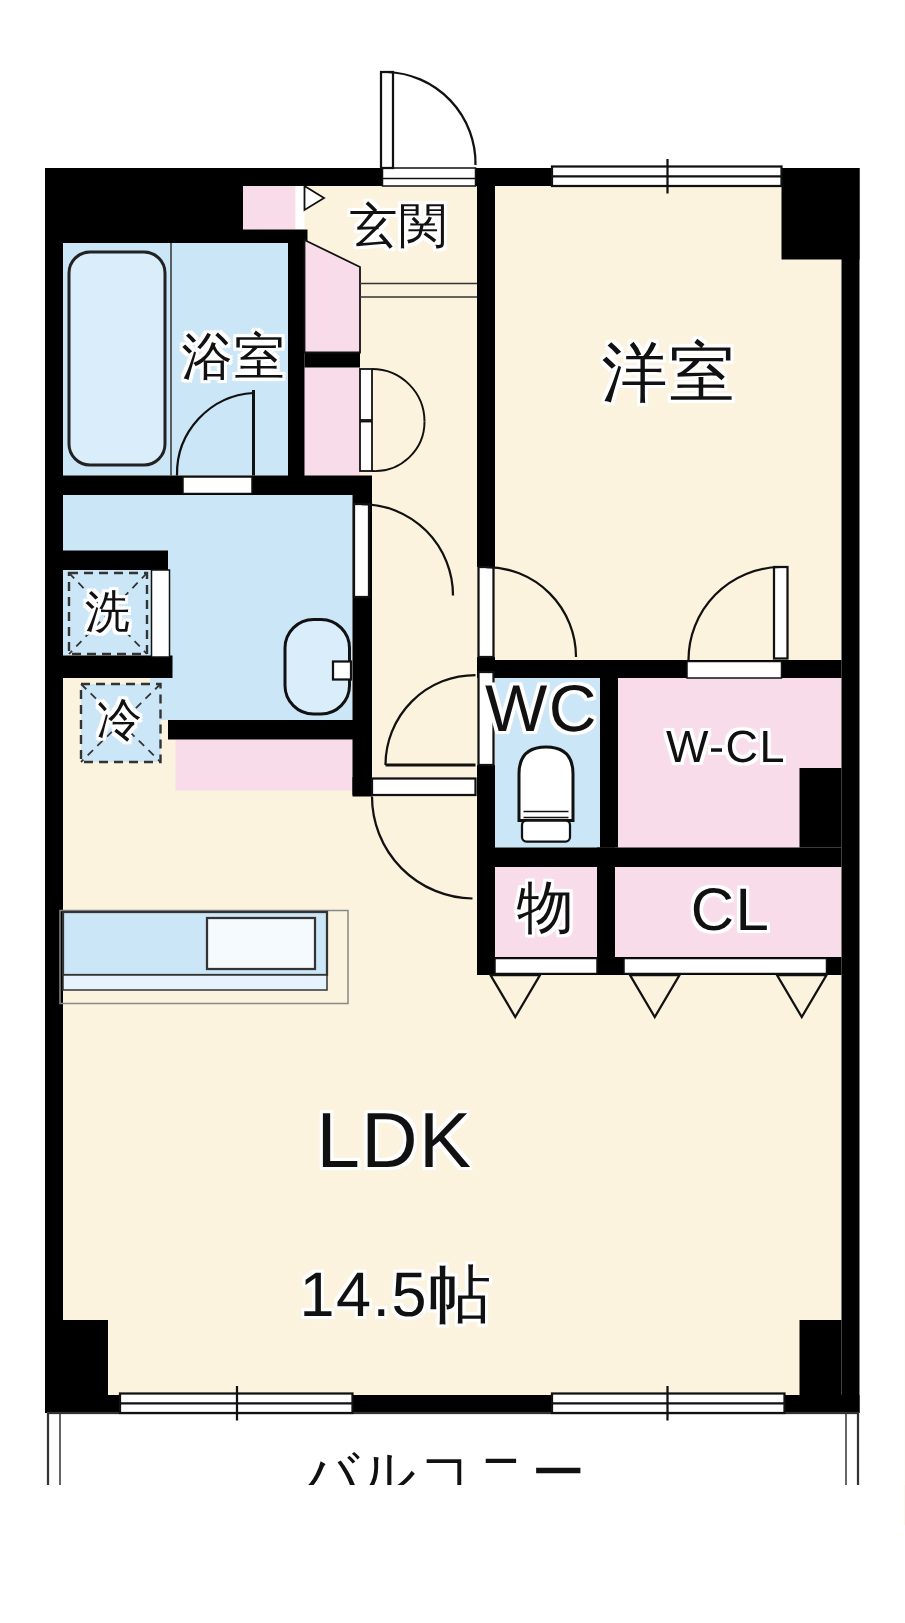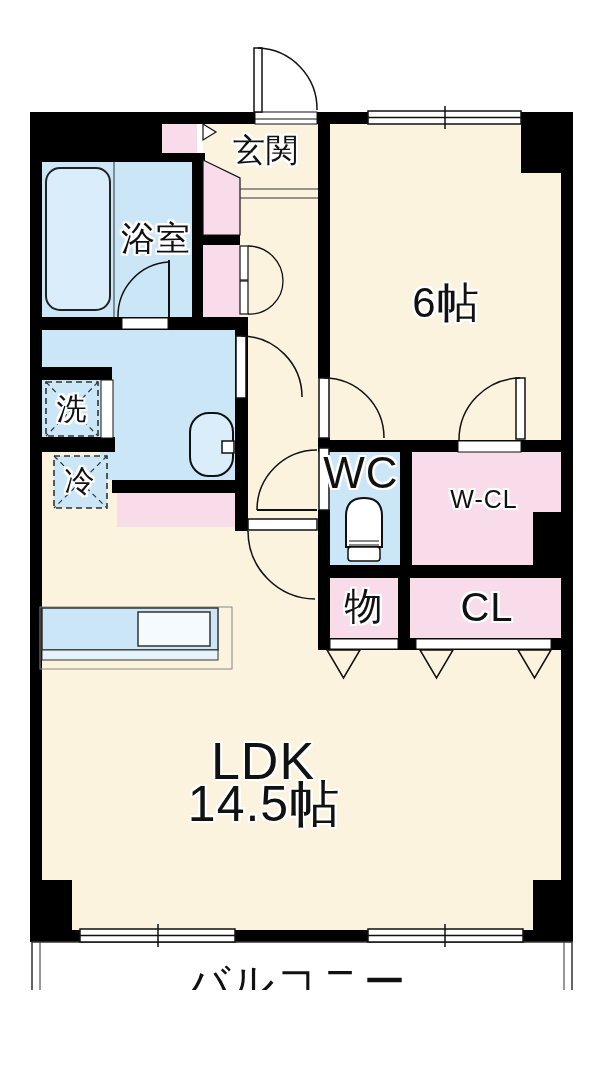--- a/index.html
+++ b/index.html
@@ -191,21 +191,21 @@
       <rect x="54" y="456" width="53" height="52" fill="var(--wet-area,#CBE6F7)" stroke-width="1.6" stroke-dasharray="6 4"></rect>
       <line x1="54" y1="456" x2="107" y2="508" stroke-width="1.2" stroke-dasharray="5 4"></line>
       <line x1="107" y1="456" x2="54" y2="508" stroke-width="1.2" stroke-dasharray="5 4"></line>
     </g>
   </svg>
 
   <div class="lbl" style="left:266px;top:150px;font-size:32px;">玄関</div>
   <div class="lbl" style="left:156px;top:238px;font-size:34px;text-align:right;">浴室</div>
   <div class="lbl" style="left:72px;top:409px;font-size:30px;">洗</div>
   <div class="lbl" style="left:80px;top:481px;font-size:30px;">冷</div>
-  <div class="lbl" style="left:446px;top:303px;font-size:42px;">6帖</div>
+  <div class="lbl" style="left:446px;top:249px;font-size:44px;">洋室</div>
   <div class="lbl" style="left:361px;top:473px;font-size:44px;">WC</div>
-  <div class="lbl" style="left:484px;top:499px;font-size:25px;">W-CL</div>
+  <div class="lbl" style="left:484px;top:499px;font-size:30px;">W-CL</div>
   <div class="lbl" style="left:364px;top:606px;font-size:38px;">物</div>
   <div class="lbl" style="left:487px;top:607px;font-size:40px;">CL</div>
   <div class="lbl" style="left:263px;top:761px;font-size:52px;">LDK</div>
-  <div class="lbl" style="left:264px;top:804px;font-size:50px;">14.5帖</div>
-  <div class="lbl" style="left:297px;top:982px;font-size:42px;">バルコニー</div>
+  <div class="lbl" style="left:264px;top:863px;font-size:42px;">14.5帖</div>
+  <div class="lbl" style="left:297px;top:982px;font-size:36px;">バルコニー</div>
 </div>
 
 </body></html>

